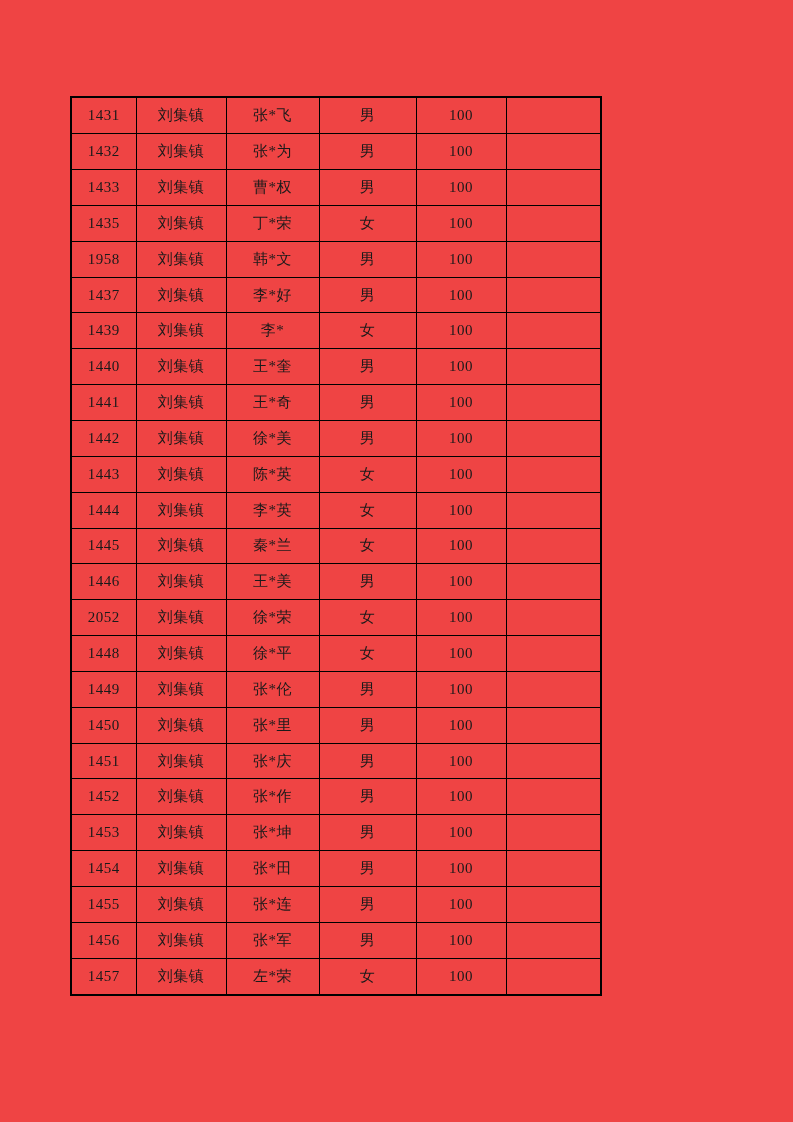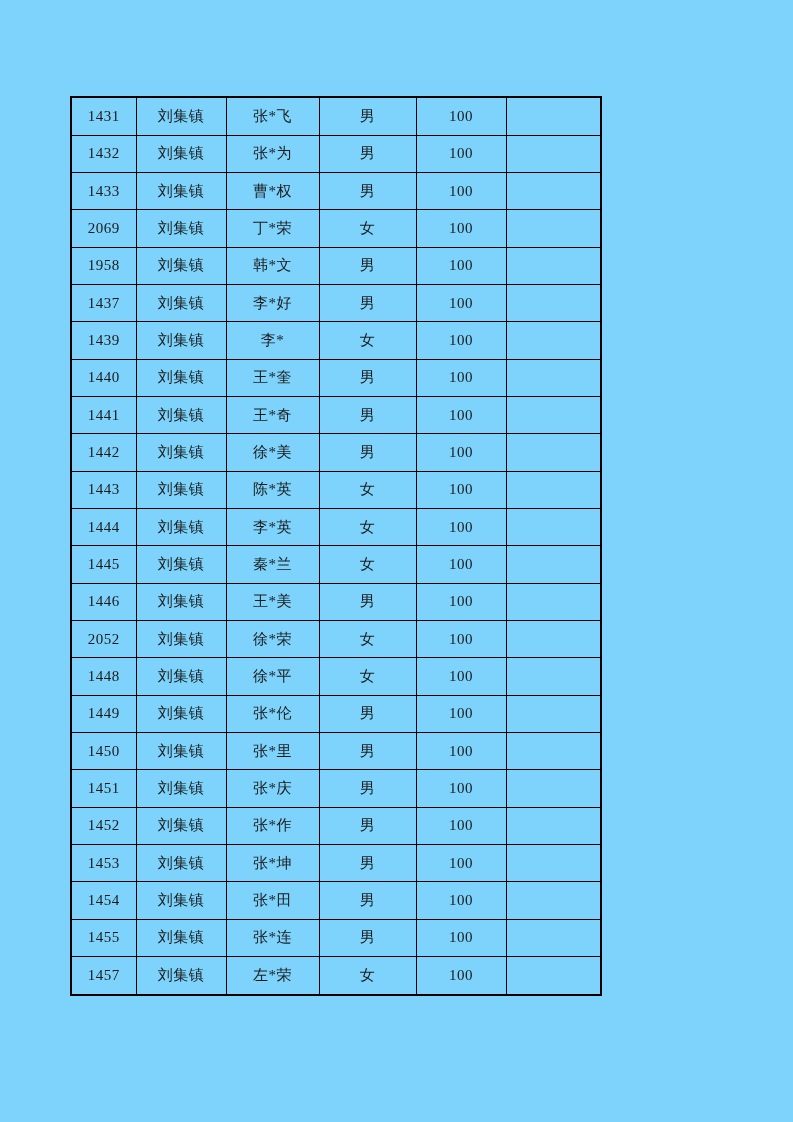--- a/index.html
+++ b/index.html
@@ -4,21 +4,21 @@
 <style>
   html, body {
     margin: 0;
     padding: 0;
     background: #ffffff;
   }
   .page {
     position: relative;
     width: 793px;
     height: 1122px;
-    background: #7dd3fc;
+    background: #ef4444;
     overflow: hidden;
     font-family: "Liberation Serif", "DejaVu Serif", serif;
   }
   table.roster {
     position: absolute;
     left: 70px;
     top: 96px;
     width: 530px;
     height: 900px;
     border-collapse: collapse;
@@ -75,21 +75,21 @@
         </tr>
         <tr>
           <td>1433</td>
           <td>刘集镇</td>
           <td>曹*权</td>
           <td>男</td>
           <td>100</td>
           <td></td>
         </tr>
         <tr>
-          <td>2069</td>
+          <td>1435</td>
           <td>刘集镇</td>
           <td>丁*荣</td>
           <td>女</td>
           <td>100</td>
           <td></td>
         </tr>
         <tr>
           <td>1958</td>
           <td>刘集镇</td>
           <td>韩*文</td>
@@ -230,20 +230,28 @@
           <td>刘集镇</td>
           <td>张*田</td>
           <td>男</td>
           <td>100</td>
           <td></td>
         </tr>
         <tr>
           <td>1455</td>
           <td>刘集镇</td>
           <td>张*连</td>
+          <td>男</td>
+          <td>100</td>
+          <td></td>
+        </tr>
+        <tr>
+          <td>1456</td>
+          <td>刘集镇</td>
+          <td>张*军</td>
           <td>男</td>
           <td>100</td>
           <td></td>
         </tr>
         <tr>
           <td>1457</td>
           <td>刘集镇</td>
           <td>左*荣</td>
           <td>女</td>
           <td>100</td>

